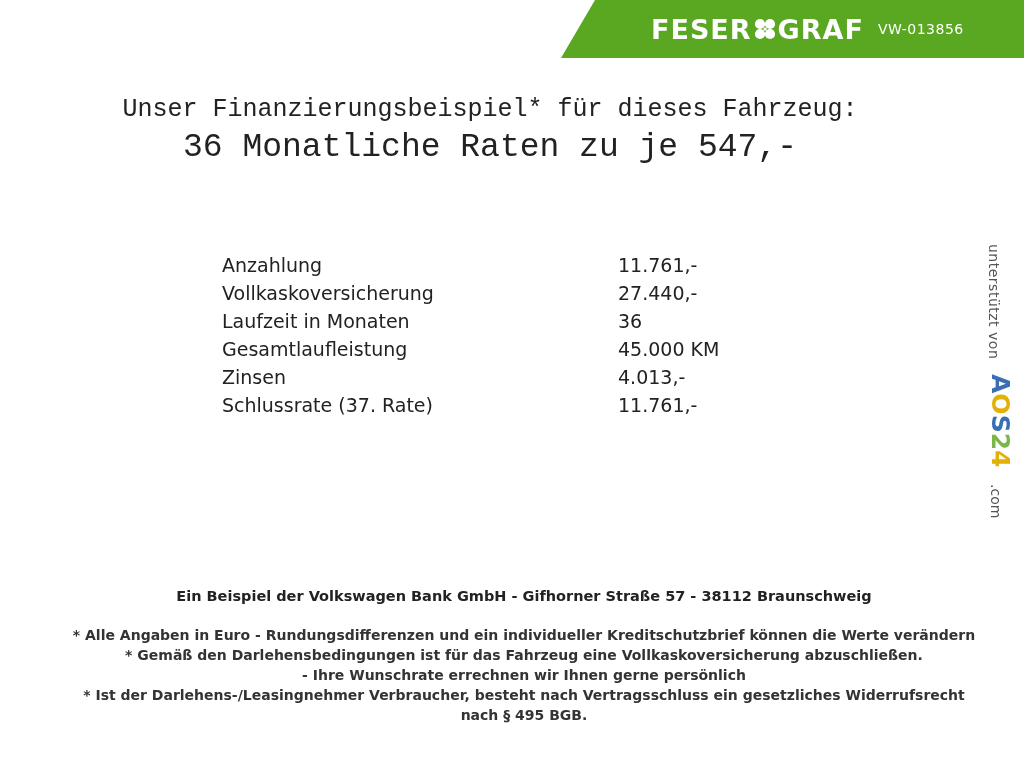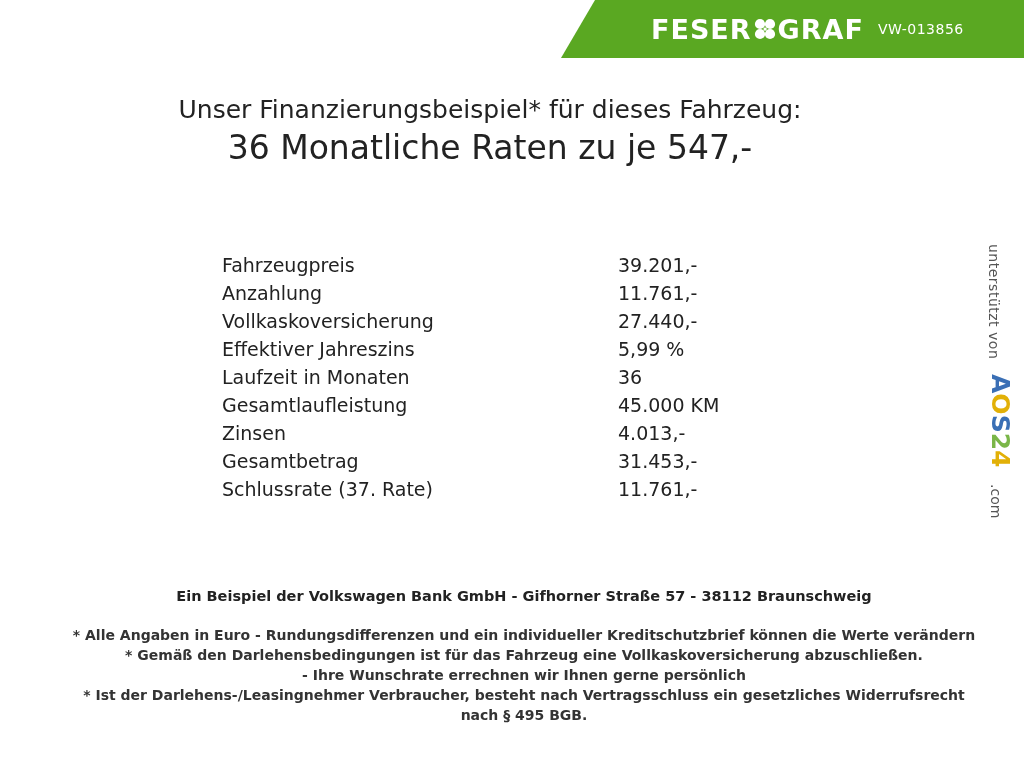--- a/index.html
+++ b/index.html
@@ -66,20 +66,21 @@
     letter-spacing: 0.5px;
   }
 
   
   .title-block {
     position: absolute;
     top: 94px;
     left: 0;
     width: 980px;
     text-align: center;
+    font-family: Liberation Mono, monospace;
   }
   .title-main {
     font-size: 25px;
     color: #222222;
     line-height: 1.25;
   }
   .title-sub {
     font-size: 33px;
     color: #222222;
     line-height: 1.3;
@@ -199,50 +200,38 @@
 </div>
 
 <div class="title-block">
   <div class="title-main">Unser Finanzierungsbeispiel* für dieses Fahrzeug:</div>
   <div class="title-sub">36 Monatliche Raten zu je 547,-</div>
 </div>
 
 <table class="finance-table">
   <tbody>
     <tr>
-      <td class="label">Fahrzeugpreis</td>
-      <td class="value">39.201,-</td>
-    </tr>
-    <tr>
       <td class="label">Anzahlung</td>
       <td class="value">11.761,-</td>
     </tr>
     <tr>
       <td class="label">Vollkaskoversicherung</td>
       <td class="value">27.440,-</td>
     </tr>
     <tr>
-      <td class="label">Effektiver Jahreszins</td>
-      <td class="value">5,99 %</td>
-    </tr>
-    <tr>
       <td class="label">Laufzeit in Monaten</td>
       <td class="value">36</td>
     </tr>
     <tr>
       <td class="label">Gesamtlaufleistung</td>
       <td class="value">45.000 KM</td>
     </tr>
     <tr>
       <td class="label">Zinsen</td>
       <td class="value">4.013,-</td>
-    </tr>
-    <tr>
-      <td class="label">Gesamtbetrag</td>
-      <td class="value">31.453,-</td>
     </tr>
     <tr>
       <td class="label">Schlussrate (37. Rate)</td>
       <td class="value">11.761,-</td>
     </tr>
   </tbody>
 </table>
 
 <div class="footer-block">
   <div class="footer-bank">Ein Beispiel der Volkswagen Bank GmbH - Gifhorner Straße 57 - 38112 Braunschweig</div>

